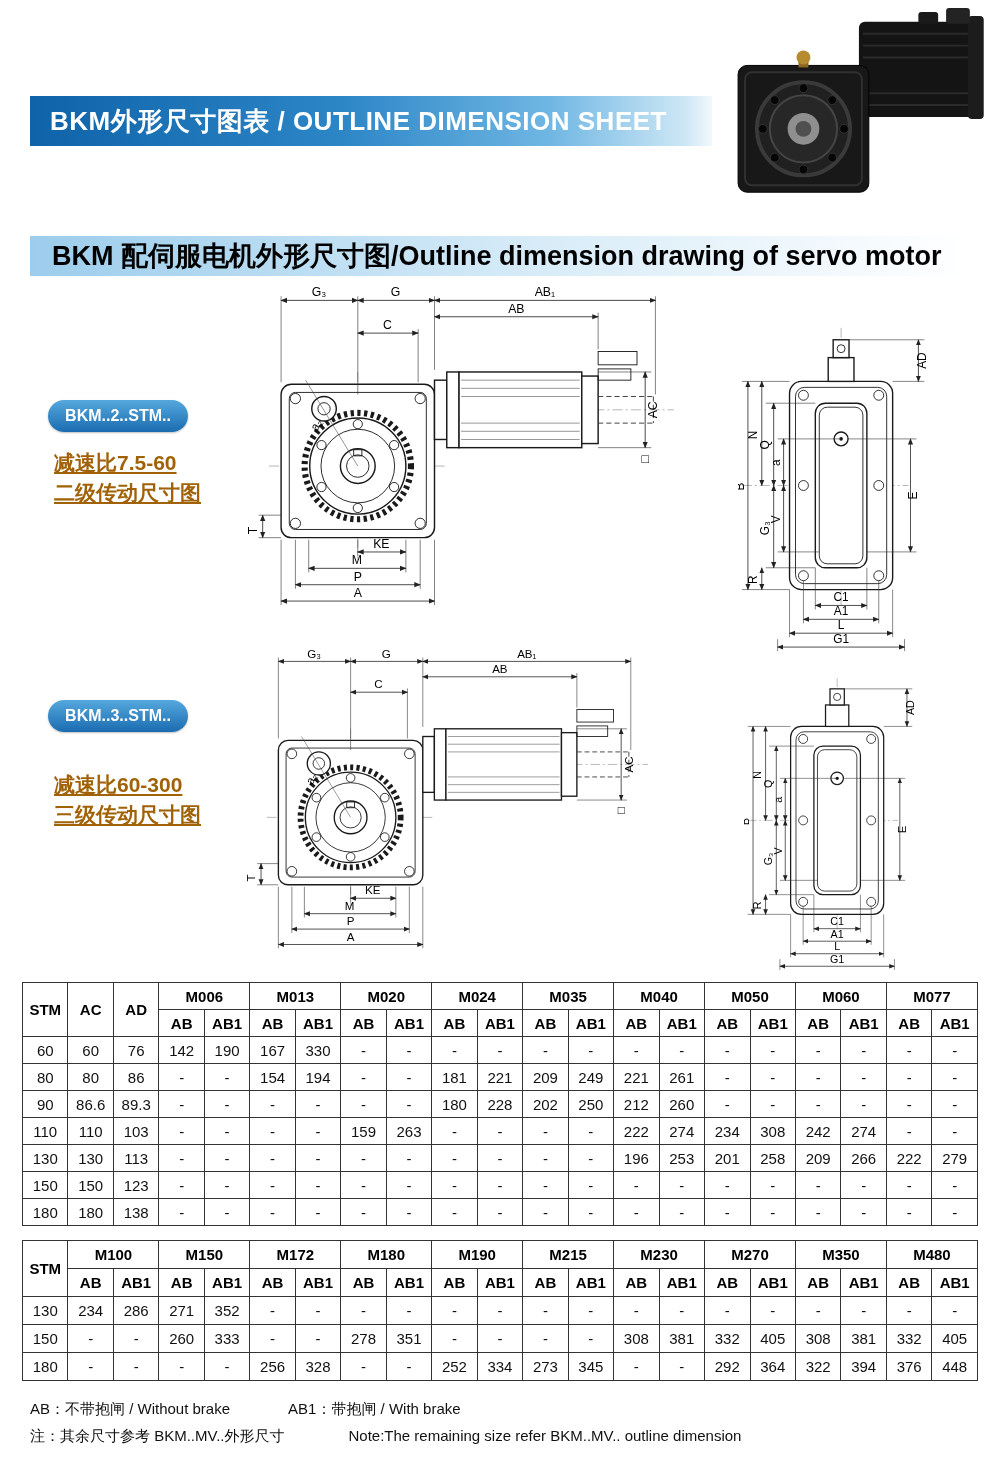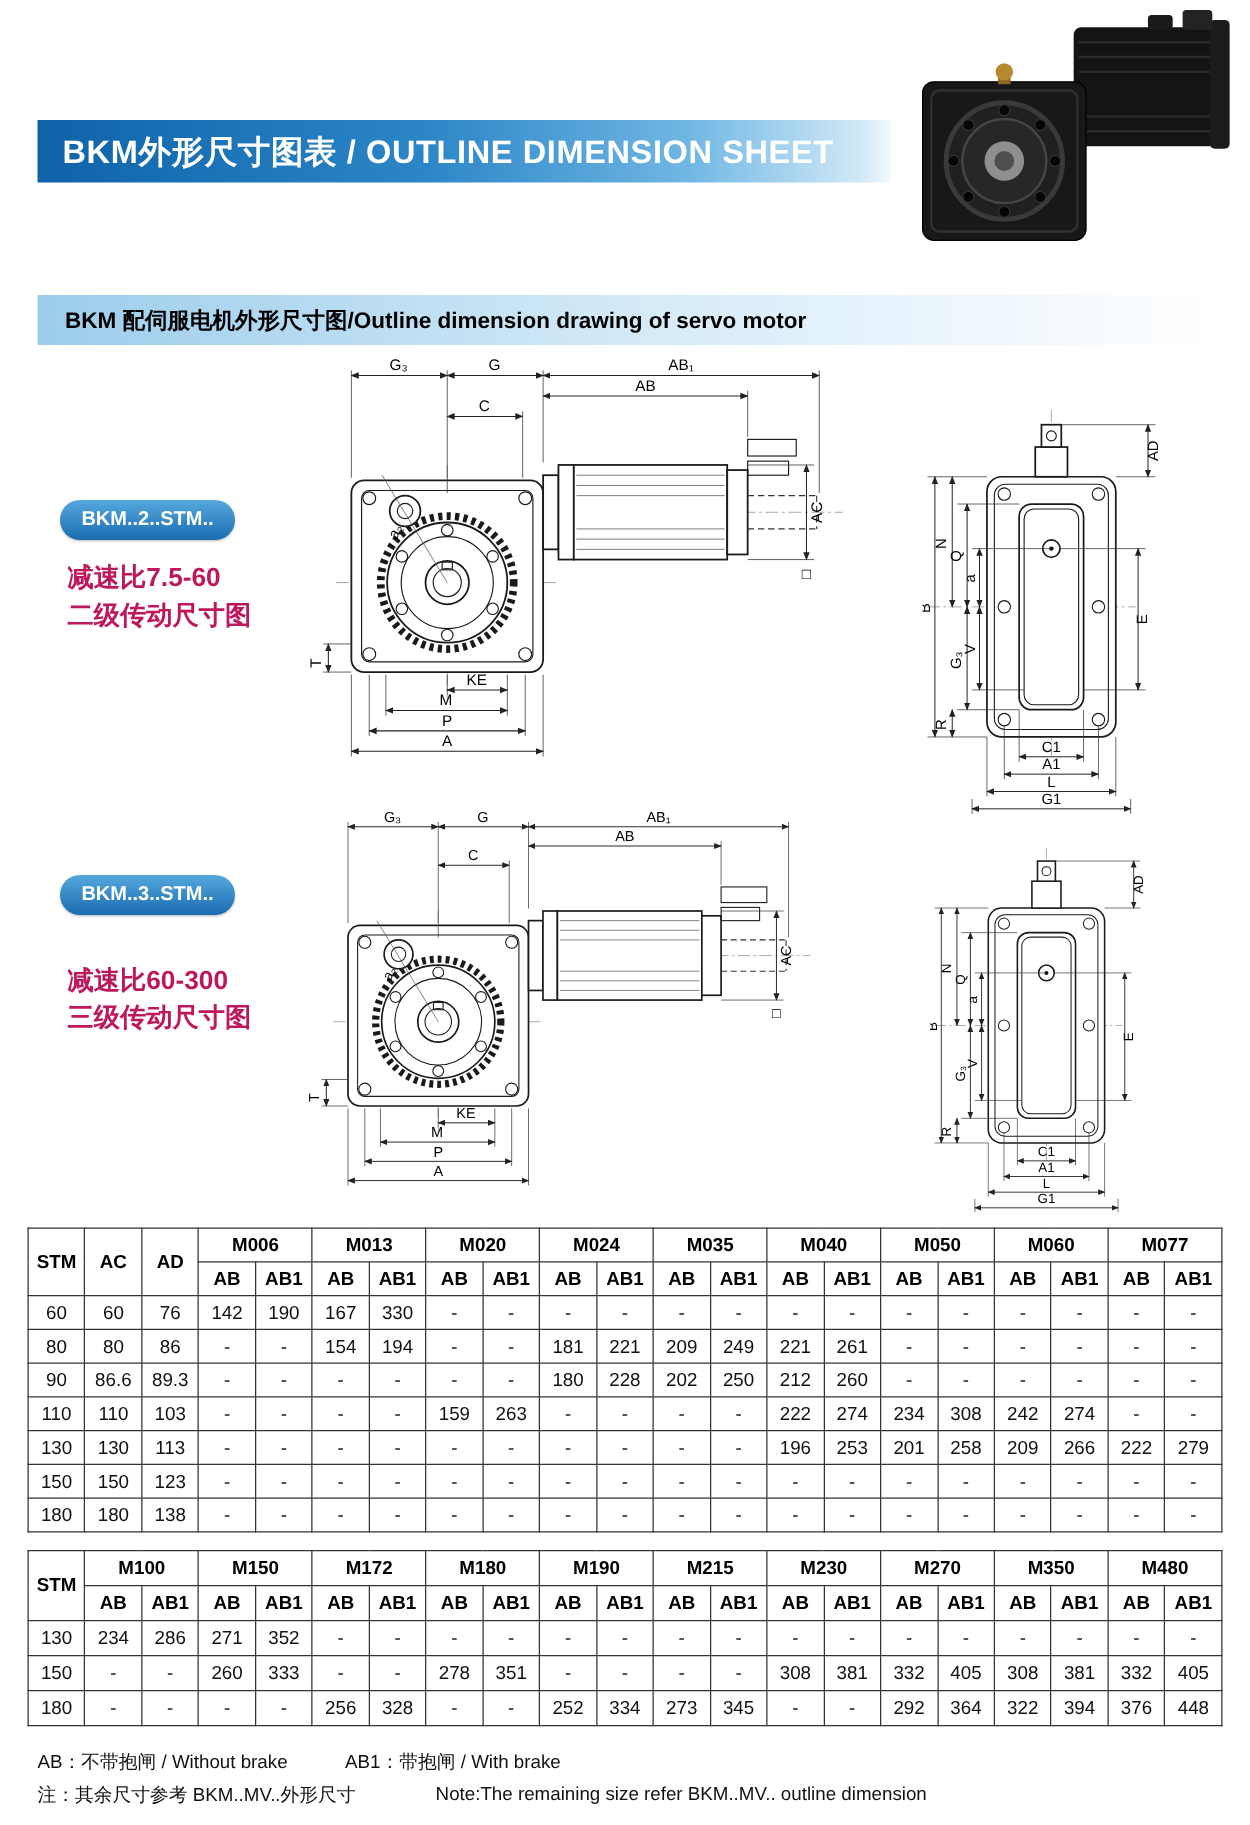--- a/index.html
+++ b/index.html
@@ -10,27 +10,27 @@
     background:linear-gradient(90deg,#0f63a9 0%,#2c86c6 45%,#6fb6e3 75%,#cfe8f6 95%,#ffffff 100%);
     display:flex;align-items:center;}
   .title-bar h1{color:#fff;font-size:26px;font-weight:bold;margin:0 0 0 20px;letter-spacing:.5px;white-space:nowrap;text-align:center;}
 
   .photo{position:absolute;left:712px;top:6px;width:278px;height:208px;}
   .photo svg{width:100%;height:100%;display:block;}
 
   .subheader{position:absolute;left:30px;top:236px;width:940px;height:40px;
     background:linear-gradient(90deg,#9ccdec 0%,#d8ecf8 55%,#ffffff 100%);
     display:flex;align-items:center;}
-  .subheader span{font-size:18px;font-weight:bold;color:#000;margin-left:22px;white-space:nowrap;}
+  .subheader span{font-size:27px;font-weight:bold;color:#000;margin-left:22px;white-space:nowrap;}
 
   .badge{position:absolute;width:140px;height:32px;border-radius:16px;
     background:linear-gradient(180deg,#55a8dd,#1a6cb0);
     color:#fff;font-weight:bold;font-size:16px;display:flex;align-items:center;justify-content:center;
     box-shadow:0 1px 2px rgba(0,0,0,.25);}
-  .sec-text{position:absolute;font-size:21px;font-weight:bold;color:#be185d;line-height:30px;}
+  .sec-text{position:absolute;font-size:21px;font-weight:bold;color:#a16207;line-height:30px;text-decoration:underline;}
 
   .draw-wrap{position:absolute;}
   .draw-wrap svg{width:100%;height:100%;display:block;}
   .draw .part{fill:#fff;stroke:#1a1a1a;stroke-width:1.4;}
   .draw .part2{fill:none;stroke:#1a1a1a;stroke-width:.9;}
   .draw .teeth{fill:none;stroke:#1a1a1a;stroke-width:6;stroke-dasharray:3.2 3.4;}
   .draw .thin{stroke:#555;stroke-width:.6;}
   .draw .ext{stroke:#333;stroke-width:.6;}
   .draw .dim{stroke:#222;stroke-width:.8;}
   .draw .dash{fill:none;stroke:#333;stroke-width:.9;stroke-dasharray:5 3;}
@@ -39,21 +39,21 @@
 
   .dim-table{position:absolute;border-collapse:collapse;table-layout:fixed;background:#fff;}
   .dim-table th,.dim-table td{border:1px solid #333;text-align:center;vertical-align:middle;
     padding:0;height:26px;font-size:15px;overflow:hidden;}
   .dim-table th{font-weight:bold;color:#000;}
   .dim-table td{font-weight:normal;color:#111;}
   #table1{left:22px;top:982px;width:956px;}
   #table2{left:22px;top:1240px;width:956px;}
   #table2 th,#table2 td{height:27px;}
 
-  .notes{position:absolute;left:30px;display:flex;gap:46px;font-size:15px;color:#111;white-space:nowrap;}
+  .notes{position:absolute;left:30px;display:flex;gap:58px;font-size:15px;color:#111;white-space:nowrap;}
   .notes.line1{top:1400px;}
   .notes.line2{top:1427px;gap:64px;}
 </style>
 </head>
 <body>
 
 <div class="page">
 
   <svg width="0" height="0" style="position:absolute" aria-hidden="true">
     <defs>

